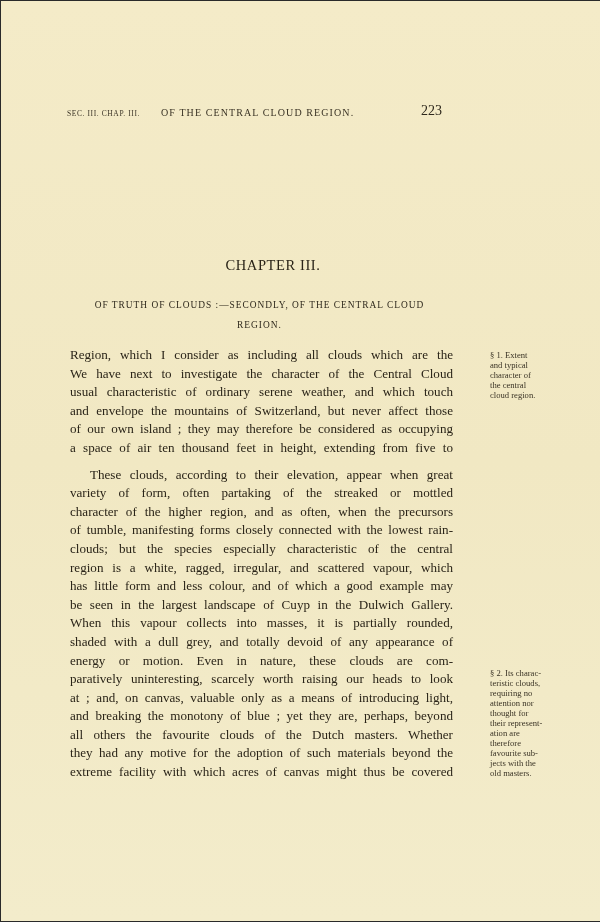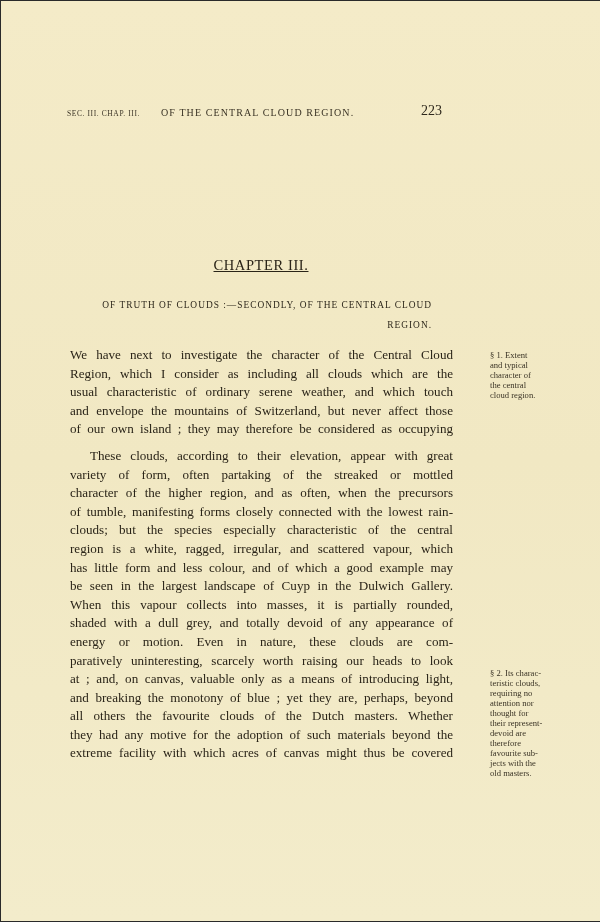--- a/index.html
+++ b/index.html
@@ -27,25 +27,25 @@
     .rh-title {
       position: absolute; left: 94px; top: 2px;
       font-size: 10px; letter-spacing: 1.1px; text-transform: uppercase;
       color: #3a3325;
     }
     .rh-page {
       position: absolute; left: 354px; top: -2px;
       font-size: 14px; color: #2e281c;
     }
     .chapter-heading {
-      position: absolute; top: 256px; left: 0; width: 520px; text-align: center;
-      font-size: 14.5px; letter-spacing: 0.6px; color: #2a2418; text-decoration: underline;
+      position: absolute; top: 256px; left: 12px; width: 520px; text-align: center;
+      font-size: 14.5px; letter-spacing: 0.6px; color: #2a2418;
     }
     .chapter-subtitle {
-      position: absolute; top: 294px; left: 86px; width: 345px; text-align: right;
+      position: absolute; top: 294px; left: 86px; width: 345px; text-align: center;
       font-size: 9.4px; letter-spacing: 1px; line-height: 20px; text-transform: uppercase;
       color: #2e281c;
     }
     .body-text {
       position: absolute; top: 345px; left: 69px; width: 383px;
     }
     .line {
       display: block; height: 18.6px; line-height: 18.6px;
       font-size: 13.1px; white-space: nowrap;
       text-align: justify; text-align-last: justify;
@@ -74,29 +74,30 @@
 
   <div class="chapter-heading">CHAPTER III.</div>
 
   <div class="chapter-subtitle">
     <div>Of Truth of Clouds :—Secondly, of the Central Cloud</div>
     <div>Region.</div>
   </div>
 
   <div class="body-text">
     <div>
+      <span class="line">Region, which I consider as including all clouds which are the</span>
       <span class="line"><span>We</span><span> have next to investigate the character of the Central Cloud</span></span>
-      <span class="line">Region, which I consider as including all clouds which are the</span>
       <span class="line">usual characteristic of ordinary serene weather, and which touch</span>
       <span class="line">and envelope the mountains of Switzerland, but never affect those</span>
       <span class="line">of our own island ; they may therefore be considered as occupying</span>
+      <span class="line">a space of air ten thousand feet in height, extending from five to</span>
     </div>
     <span class="gap"></span>
     <div>
-      <span class="line indent">These clouds, according to their elevation, appear with great</span>
+      <span class="line indent">These clouds, according to their elevation, appear when great</span>
       <span class="line">variety of form, often partaking of the streaked or mottled</span>
       <span class="line">character of the higher region, and as often, when the precursors</span>
       <span class="line">of tumble, manifesting forms closely connected with the lowest rain-</span>
       <span class="line">clouds; but the species especially characteristic of the central</span>
       <span class="line">region is a white, ragged, irregular, and scattered vapour, which</span>
       <span class="line">has little form and less colour, and of which a good example may</span>
       <span class="line">be seen in the largest landscape of Cuyp in the Dulwich Gallery.</span>
       <span class="line">When this vapour collects into masses, it is partially rounded,</span>
       <span class="line">shaded with a dull grey, and totally devoid of any appearance of</span>
       <span class="line">energy or motion. Even in nature, these clouds are com-</span>
@@ -117,20 +118,20 @@
     <div>cloud region.</div>
   </div>
 
   <div class="sidenote sn2">
     <div>§ 2. Its charac-</div>
     <div>teristic clouds,</div>
     <div>requiring no</div>
     <div>attention nor</div>
     <div>thought for</div>
     <div>their represent-</div>
-    <div>devoid are</div>
+    <div>ation are</div>
     <div>therefore</div>
     <div>favourite sub-</div>
     <div>jects with the</div>
     <div>old masters.</div>
   </div>
 
 </div>
 
 </body></html>

